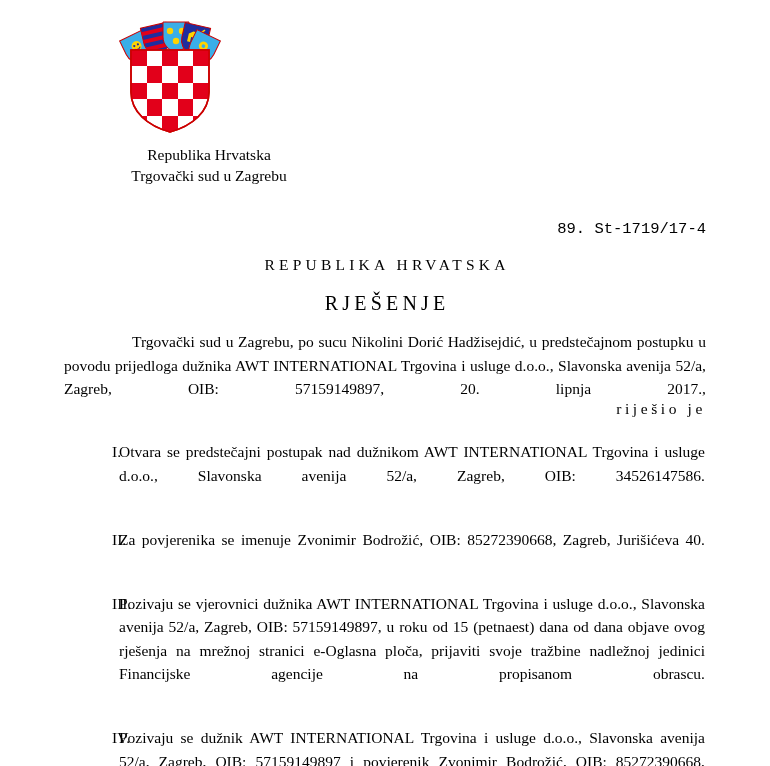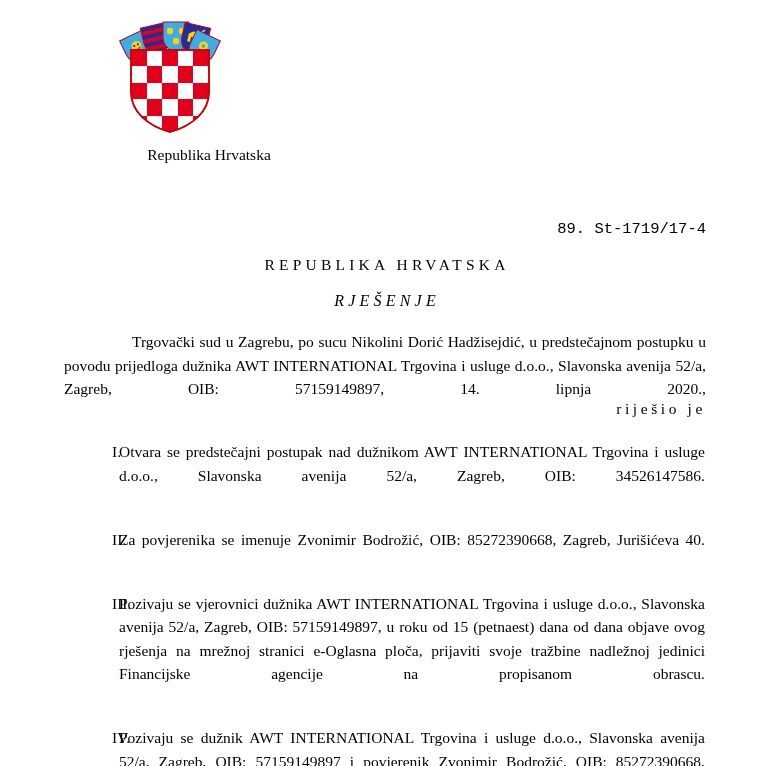--- a/index.html
+++ b/index.html
@@ -66,24 +66,23 @@
     font-size: 15.5px;
     letter-spacing: 4.2px;
     text-indent: 4.2px;
   }
   .heading-rj {
     position: absolute;
     left: 64px;
     top: 292px;
     width: 642px;
     text-align: center;
-    font-size: 16px;
+    font-size: 20px;
     letter-spacing: 4.2px;
     text-indent: 4.2px;
-    font-style: italic;
   }
   .heading-rijesio {
     position: absolute;
     left: 64px;
     top: 400px;
     width: 642px;
     text-align: right;
     font-size: 15.5px;
     letter-spacing: 3.6px;
     text-indent: 3.6px;
@@ -215,28 +214,29 @@
           <rect x="44.2" y="99.6" width="15.6" height="16.4" fill="#E2001A"></rect>
           <rect x="75.4" y="99.6" width="15.6" height="16.4" fill="#E2001A"></rect>
         </g>
         <path d="M13,34 L91,34 L91,76 C91,96 74,110 52,116 C30,110 13,96 13,76 Z" fill="none" stroke="#CC0000" stroke-width="1.6"></path>
       </g>
     </svg>
   </div>
 
   <div class="court-header">
     <div>Republika Hrvatska</div>
+    <div>Trgovački sud u Zagrebu</div>
   </div>
 
   <div class="case-no">89. St-1719/17-4</div>
 
   <div class="heading-rh">REPUBLIKA HRVATSKA</div>
   <div class="heading-rj">RJEŠENJE</div>
 
-  <div class="intro">Trgovački sud u Zagrebu, po sucu Nikolini Dorić Hadžisejdić, u predstečajnom postupku u povodu prijedloga dužnika AWT INTERNATIONAL Trgovina i usluge d.o.o., Slavonska avenija 52/a, Zagreb, OIB: 57159149897, 14. lipnja 2020.,</div>
+  <div class="intro">Trgovački sud u Zagrebu, po sucu Nikolini Dorić Hadžisejdić, u predstečajnom postupku u povodu prijedloga dužnika AWT INTERNATIONAL Trgovina i usluge d.o.o., Slavonska avenija 52/a, Zagreb, OIB: 57159149897, 20. lipnja 2017.,</div>
 
   <div class="heading-rijesio">riješio je</div>
 
   <div class="items">
     <div class="item">
       <div class="item-num">I.</div>
       <div class="item-text">Otvara se predstečajni postupak nad dužnikom AWT INTERNATIONAL Trgovina i usluge d.o.o., Slavonska avenija 52/a, Zagreb, OIB: 34526147586.</div>
     </div>
     <div class="item">
       <div class="item-num">II.</div>

